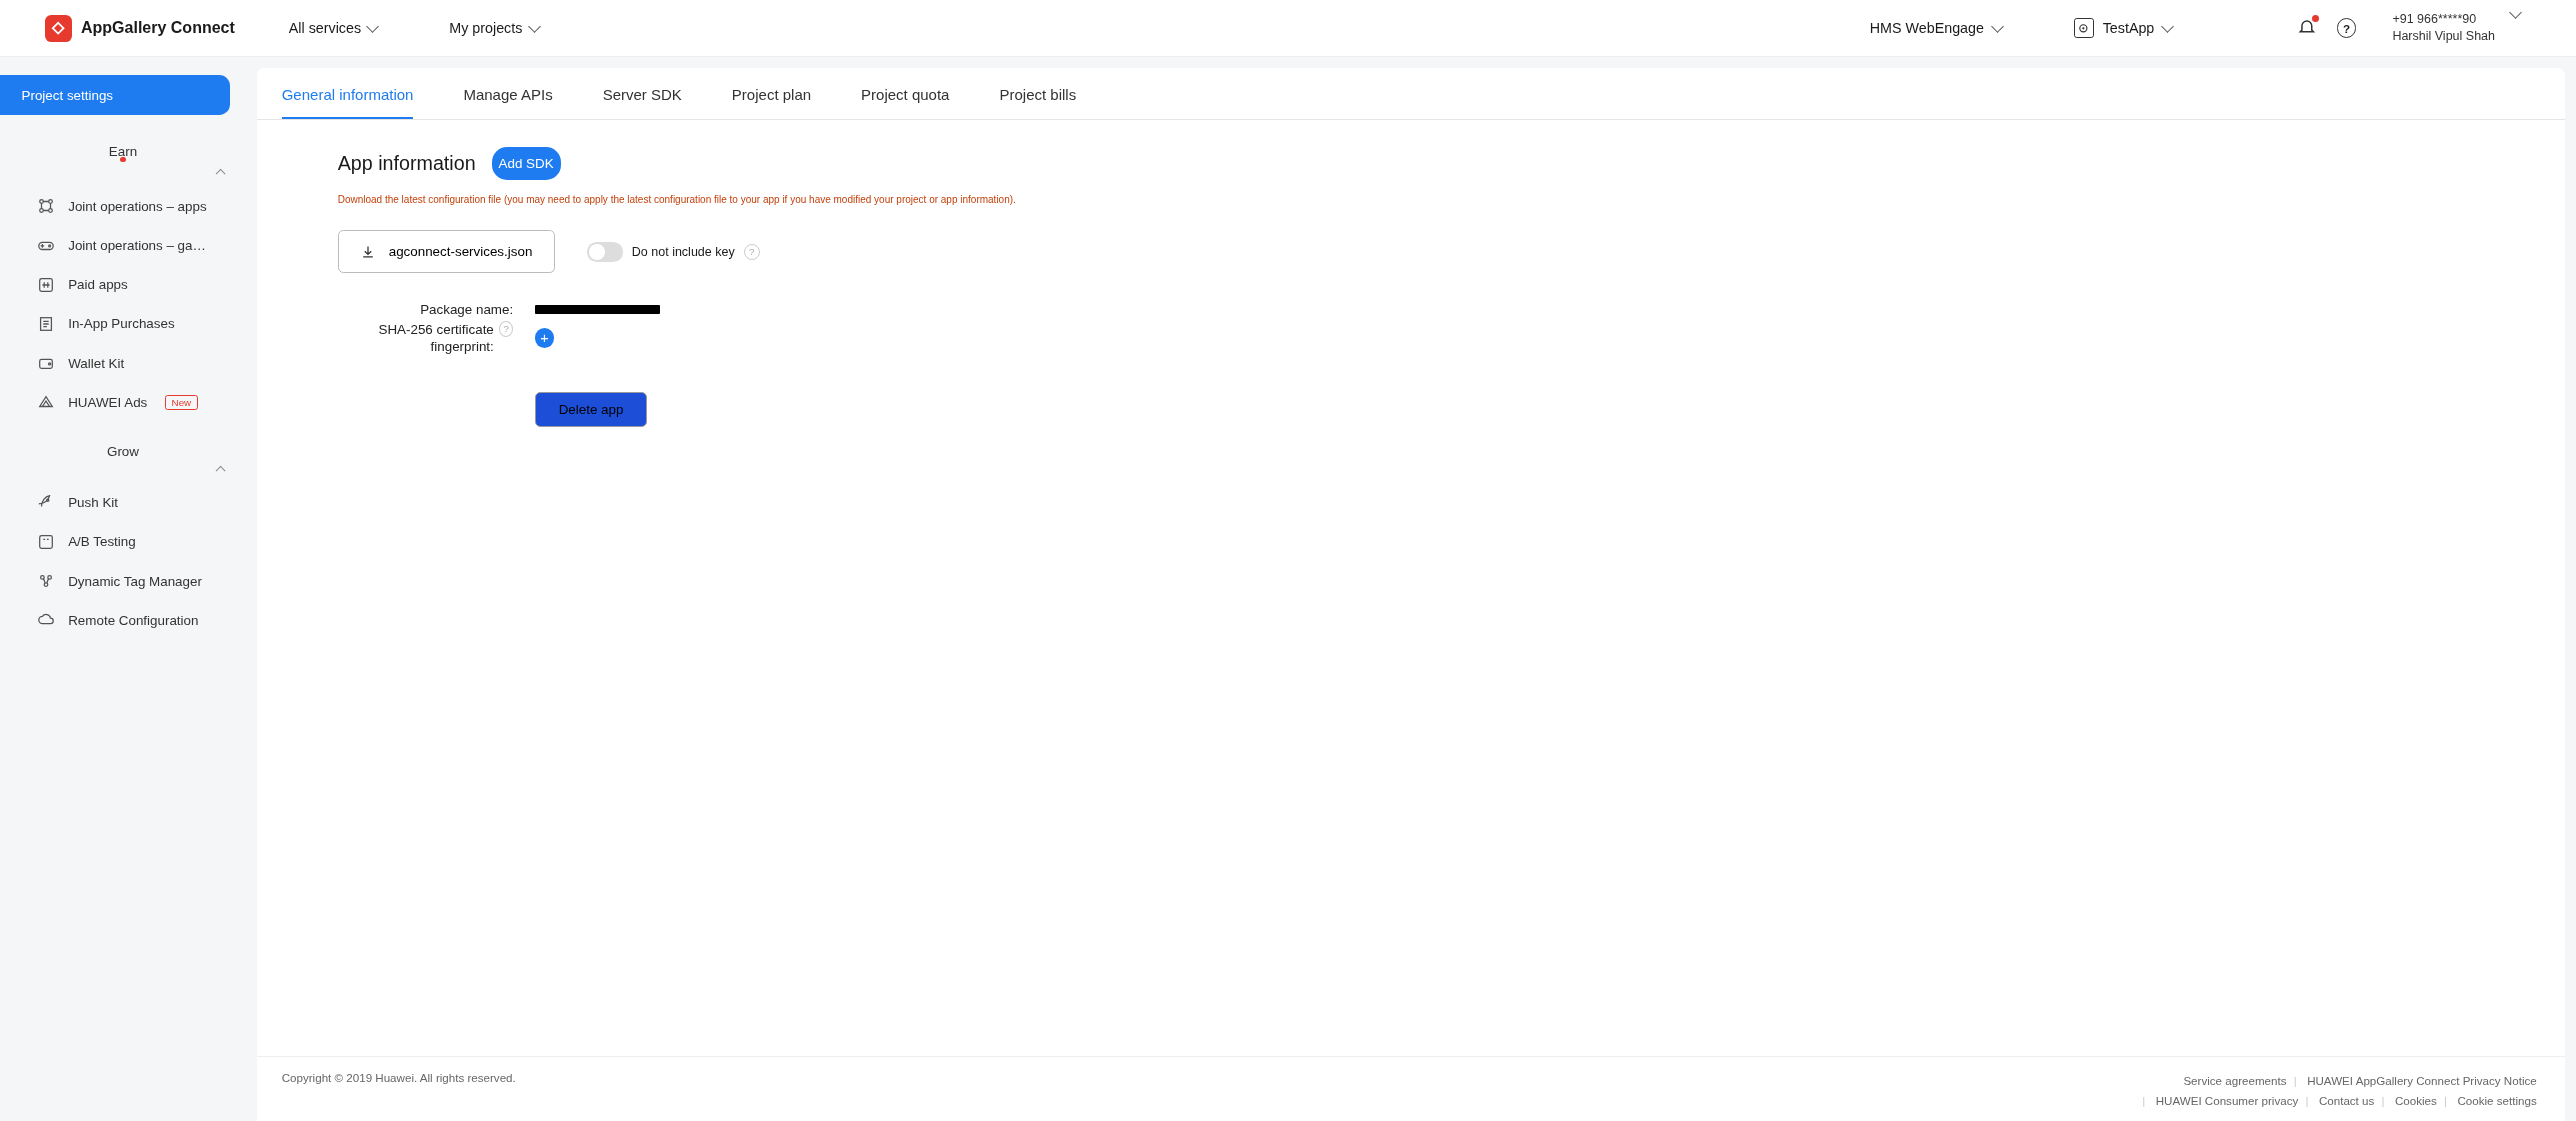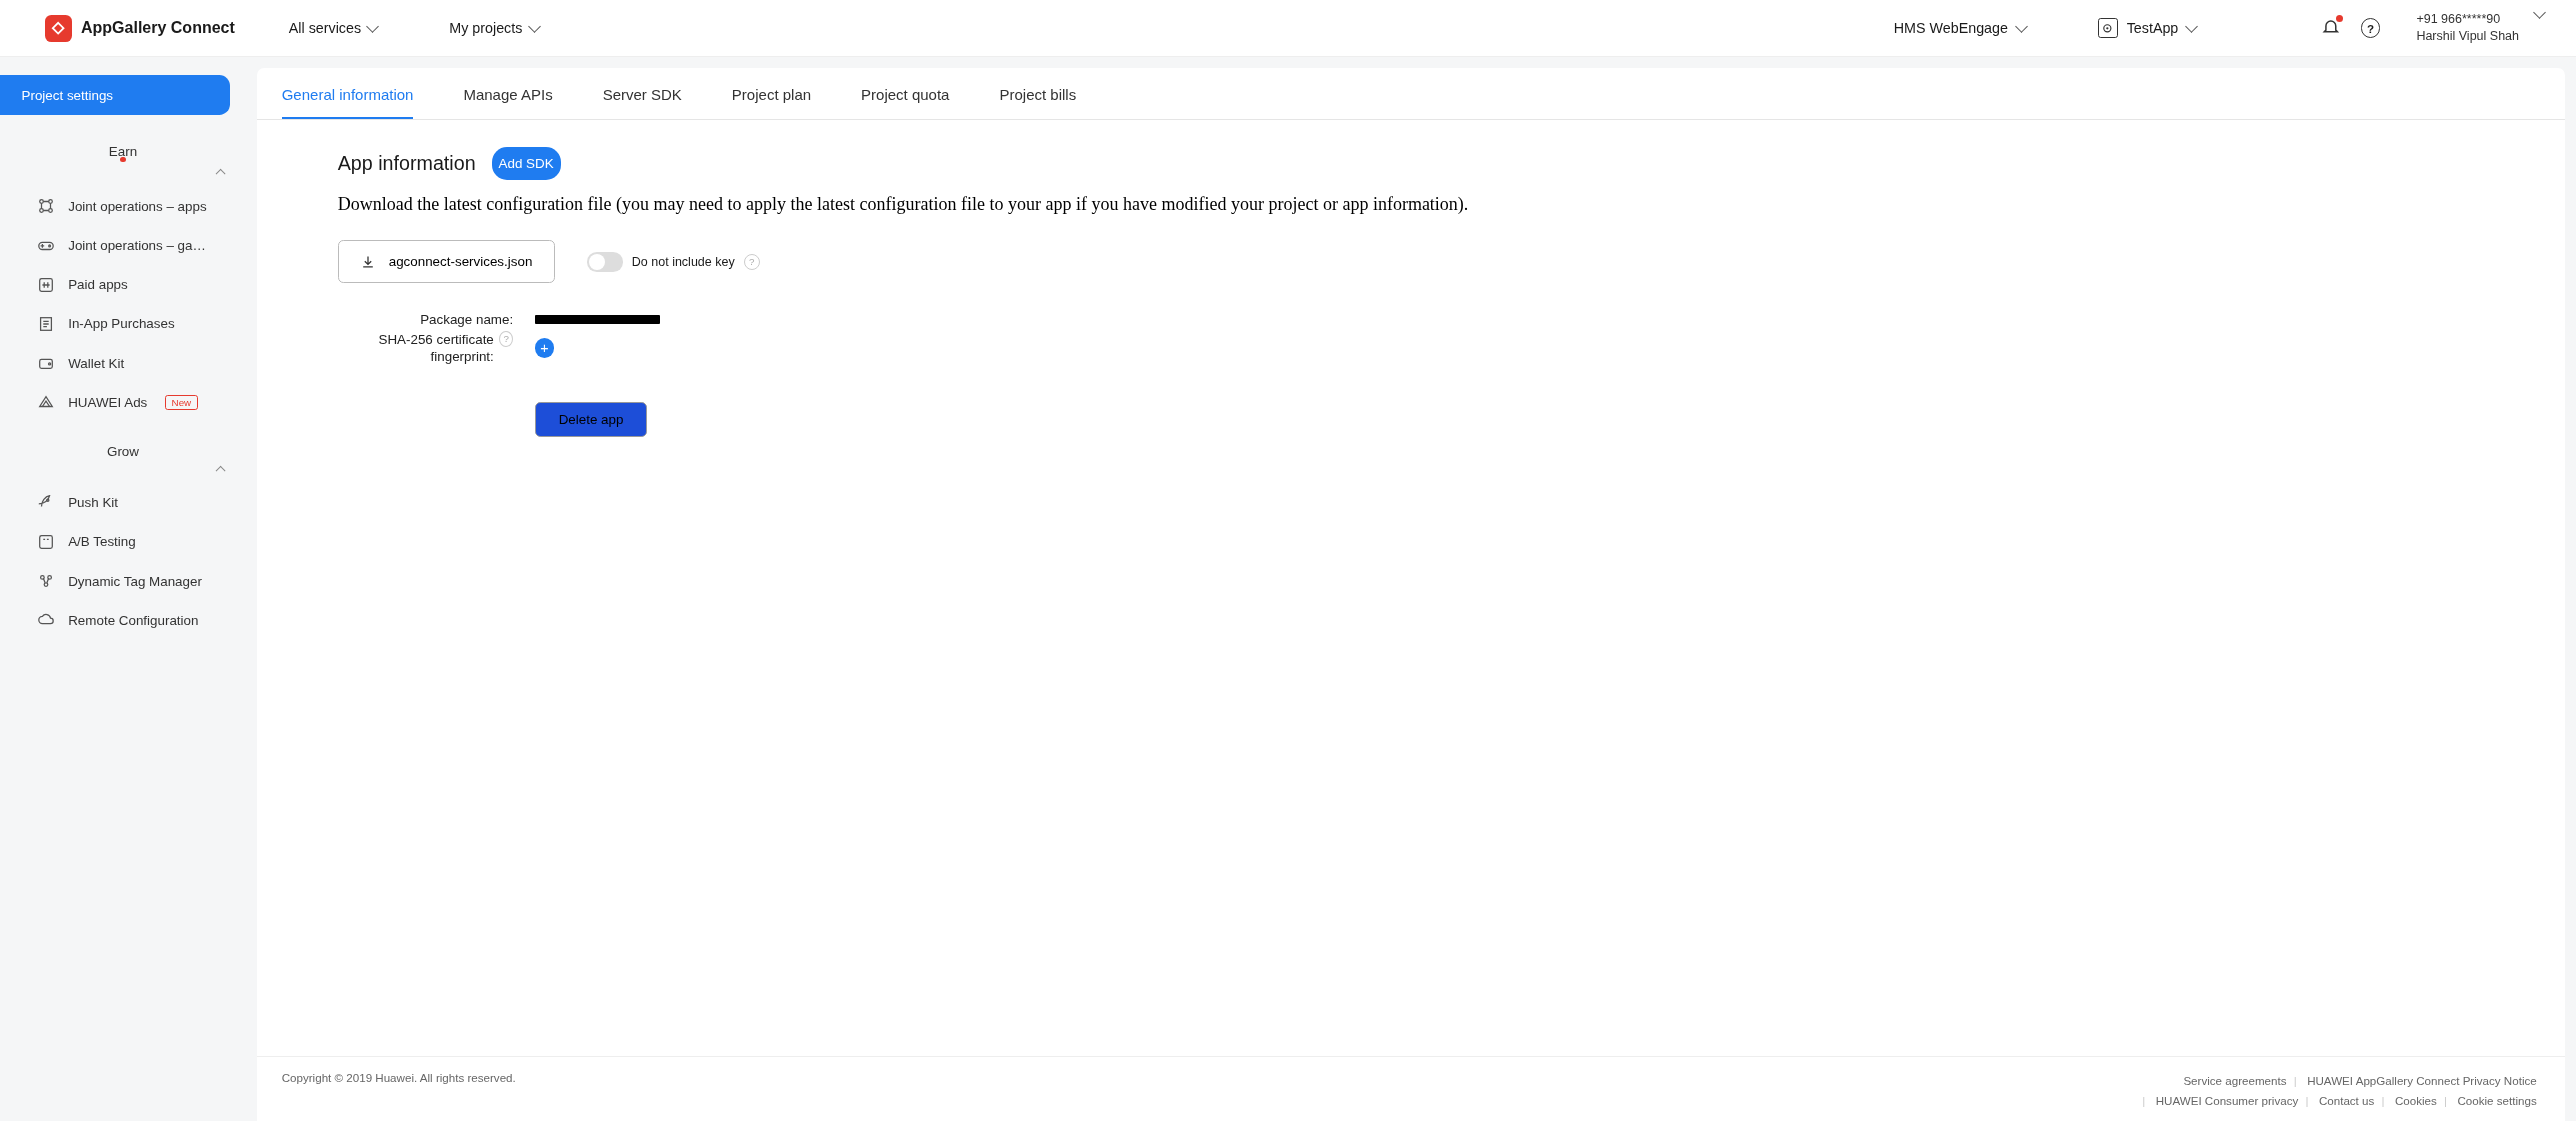--- a/index.html
+++ b/index.html
@@ -1,17 +1,17 @@
 <!DOCTYPE html>
 <html style="font-size:14.3px"><head>
 <meta charset="utf-8">
 <style>
   * { box-sizing: border-box; margin: 0; padding: 0; font-family: -apple-system, BlinkMacSystemFont, "Segoe UI", Arial, sans-serif; }
   body { background: #f5f6f7; color: #1a1a1a; font-size: 12.5px; }
-  .topbar { background: #fff; height: 57px; display: flex; align-items: center; padding: 0 32px 0 45px; border-bottom: 0.9px solid #eee; }
+  .topbar { background: #fff; height: 57px; display: flex; align-items: center; padding: 0 56px 0 45px; border-bottom: 0.9px solid #eee; }
   .logo-wrap { display: flex; align-items: center; gap: 9px; margin-right: 54px; }
   .logo-box { width: 27px; height: 27px; background: #e63a2e; border-radius: 6.3px; display: flex; align-items: center; justify-content: center; }
   .logo-text { font-size: 16px; font-weight: 600; }
   .nav-item { display: flex; align-items: center; gap: 7.2px; font-size: 14.3px; margin-right: 72px; cursor: pointer; }
   .chev { width: 9px; height: 9px; border-right: 1.3px solid #555; border-bottom: 1.3px solid #555; transform: rotate(45deg); margin-top: -3.6px; }
   .spacer { flex: 1; }
   .app-pick { display: flex; align-items: center; gap: 9px; margin-right: 72px; font-size: 14.3px; cursor: pointer; }
   .target-icon { width: 19.7px; height: 19.7px; border: 1.3px solid #333; border-radius: 2.7px; display:flex; align-items:center; justify-content:center; }
   .bell-wrap { position: relative; margin-right: 19.7px; cursor: pointer; }
   .red-dot { position: absolute; top: -1.8px; right: -1.8px; width: 7.2px; height: 7.2px; background: #e63a2e; border-radius: 50%; }
@@ -29,21 +29,21 @@
   .ellipsis { white-space: nowrap; overflow: hidden; text-overflow: ellipsis; }
   .new-badge { border: 0.9px solid #e63a2e; color: #e63a2e; font-size: 9.8px; padding: 0.9px 5.4px; border-radius: 2.7px; margin-left: 5.4px; }
   .main { flex: 1; background: #fff; margin: 10.7px 10.7px 0 10.7px; border-radius: 7.2px 7.2px 0 0; display:flex; flex-direction:column; overflow:hidden; }
   .tabs { display: flex; gap: 50px; padding: 0 25px; border-bottom: 0.9px solid #e5e5e5; text-align: center; }
   .tab { padding: 18px 0 14.3px; font-size: 15px; color: #333; cursor:pointer; }
   .tab.active { color: #1f7cf0; border-bottom: 2.7px solid #1f7cf0; }
   .content { padding: 27px 36px 27px 81px; overflow-y:auto; flex:1; }
   .section-head { display: flex; align-items: center; gap: 16px; margin-bottom: 14.3px; }
   .section-title { font-size: 19.7px; font-weight: 500; }
   .btn-primary { background: #1f7cf0; color: #fff; border: none; padding: 9px 7px; border-radius: 15px; font-size: 13.4px; cursor:pointer; }
-  .desc { font-size: 18px; color: #000000; margin-bottom: 25px; font-family: Liberation Serif, serif; }
+  .desc { font-size: 10px; color: #c2410c; margin-bottom: 25px; }
   .row-controls { display: flex; align-items: center; gap: 32px; margin-bottom: 29px; }
   .dl-btn { border: 0.9px solid #bbb; background: #fff; border-radius: 5.4px; padding: 12.5px 21.5px; display:flex; align-items:center; gap:12.5px; font-size:13.4px; cursor:pointer; }
   .toggle-wrap { display:flex; align-items:center; gap:9px; }
   .toggle { width: 36px; height: 19.7px; background: #ddd; border-radius: 9.8px; position:relative; cursor:pointer; }
   .toggle-knob { width:16px; height:16px; background:#fff; border-radius:50%; position:absolute; top:1.8px; left:1.8px; }
   .help-sm { width:16px; height:16px; border:0.9px solid #ccc; border-radius:50%; display:inline-flex; align-items:center; justify-content:center; font-size:9.8px; color:#aaa; }
   .info-grid { display:grid; grid-template-columns: 197px 1fr; row-gap: 21.5px; align-items:center; max-width: 751px; }
   .label-cell { text-align: right; padding-right: 21.5px; font-size: 13.4px; color:#222; display:flex; justify-content:flex-end; align-items:center; gap:5.4px; }
   .val-cell { display:flex; align-items:center; gap:10.7px; font-size:13.4px; }
   .redact { display:inline-block; height: 9px; background: #000; border-radius:0.9px; }

